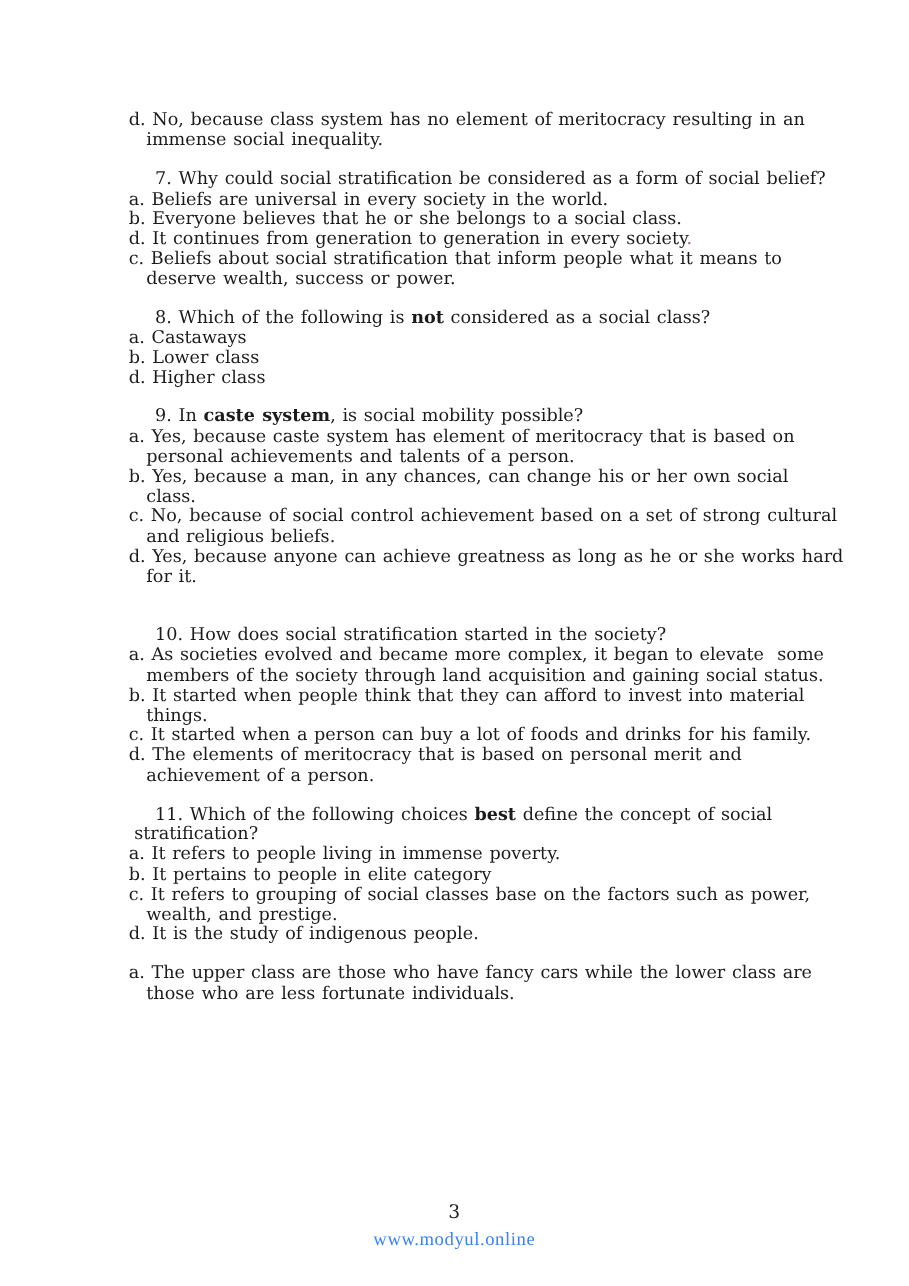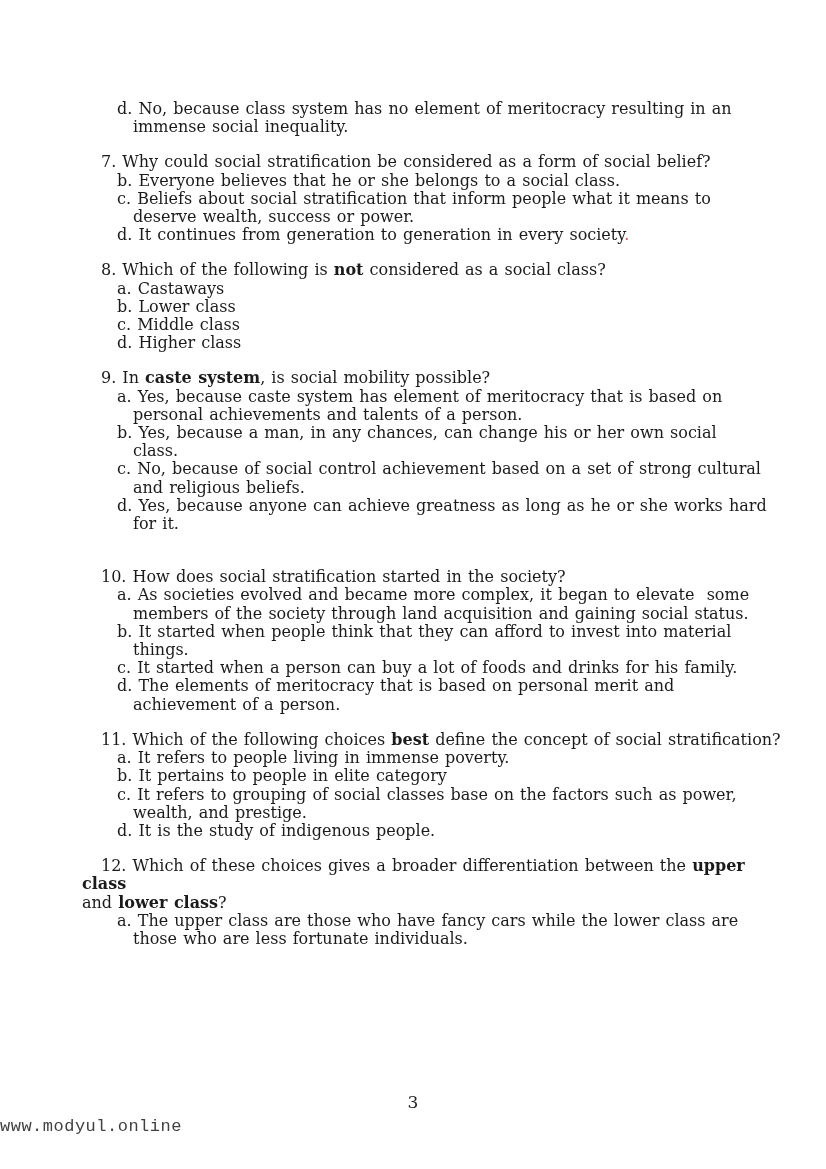--- a/index.html
+++ b/index.html
@@ -15,20 +15,21 @@
     position: absolute;
     top: 100px; left: 82px;
     width: 706px;
     font-size: 16px;
     line-height: 18.2px;
     word-spacing: 1px;
   }
   .prompt {
     text-indent: 19px;
     white-space: pre-wrap;
+    margin-left: 40px;
   }
   .option {
     padding-left: 51px;
     text-indent: -16px;
     white-space: pre-wrap;
   }
   .qblock { margin-top: 17px; }
   .qblock.gap-lg { margin-top: 35px; }
   .bold { font-weight: bold; }
   .red { color: #e05050; }
@@ -37,47 +38,48 @@
     top: 1092px; left: 0;
     width: 826px;
     text-align: center;
     font-size: 17px;
     color: #222222;
   }
   .footer-watermark {
     position: absolute;
     top: 1117px; left: 0;
     width: 826px;
-    font-family: Liberation Mono, monospace;
+    text-align: center;
+    font-family: Liberation Serif, serif;
     font-size: 17px;
     letter-spacing: 0.5px;
-    color: #404040;
+    color: #3b82f6;
   }
 </style>
 </head>
 <body>
 
 <div class="content">
   <div>
       <div class="option"><span>d. </span><span>No, because class system has no element of meritocracy resulting in an
 immense social inequality.</span></div>
     </div>
   <div>
       <div class="qblock">
         <div class="prompt"><span>7. </span><span>Why could social stratification be considered as a form of social belief?</span></div>
+        <div class="option"><span>a. </span><span>Beliefs are universal in every society in the world.</span></div>
         <div class="option"><span>b. </span><span>Everyone believes that he or she belongs to a social class.</span></div>
+        <div class="option"><span>d. </span><span>It continues from generation to generation in every society</span><span class="red">.</span></div>
         <div class="option"><span>c. </span><span>Beliefs about social stratification that inform people what it means to
 deserve wealth, success or power.</span></div>
-        <div class="option"><span>d. </span><span>It continues from generation to generation in every society</span><span class="red">.</span></div>
       </div>
       <div class="qblock">
         <div class="prompt"><span>8. </span><span>Which of the following is </span><span class="bold">not</span><span> considered as a social class?</span></div>
         <div class="option"><span>a. </span><span>Castaways</span></div>
         <div class="option"><span>b. </span><span>Lower class</span></div>
-        <div class="option"><span>c. </span><span>Middle class</span></div>
         <div class="option"><span>d. </span><span>Higher class</span></div>
       </div>
       <div class="qblock">
         <div class="prompt"><span>9. </span><span>In </span><span class="bold">caste system</span><span>, is social mobility possible?</span></div>
         <div class="option"><span>a. </span><span>Yes, because caste system has element of meritocracy that is based on
 personal achievements and talents of a person.</span></div>
         <div class="option"><span>b. </span><span>Yes, because a man, in any chances, can change his or her own social
 class.</span></div>
         <div class="option"><span>c. </span><span>No, because of social control achievement based on a set of strong cultural
 and religious beliefs.</span></div>
@@ -96,22 +98,20 @@
       </div>
       <div class="qblock">
         <div class="prompt"><span>11. </span><span>Which of the following choices </span><span class="bold">best</span><span> define the concept of social stratification?</span></div>
         <div class="option"><span>a. </span><span>It refers to people living in immense poverty.</span></div>
         <div class="option"><span>b. </span><span>It pertains to people in elite category</span></div>
         <div class="option"><span>c. </span><span>It refers to grouping of social classes base on the factors such as power,
 wealth, and prestige.</span></div>
         <div class="option"><span>d. </span><span>It is the study of indigenous people.</span></div>
       </div>
       <div class="qblock">
-        <div class="prompt"><span>12. </span><span>Which of these choices gives a broader differentiation between the </span><span class="bold">upper class</span><span>
-and </span><span class="bold">lower class</span><span>?</span></div>
         <div class="option"><span>a. </span><span>The upper class are those who have fancy cars while the lower class are
 those who are less fortunate individuals.</span></div>
       </div>
     </div>
 </div>
 
 <div class="footer-pagenum">3</div>
 
 <div class="footer-watermark">www.modyul.online</div>
 

